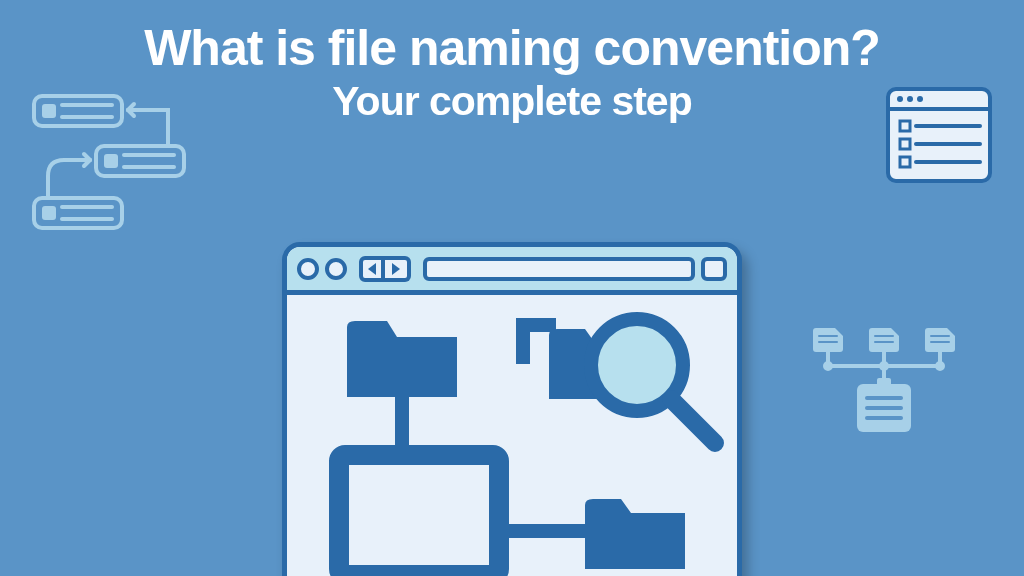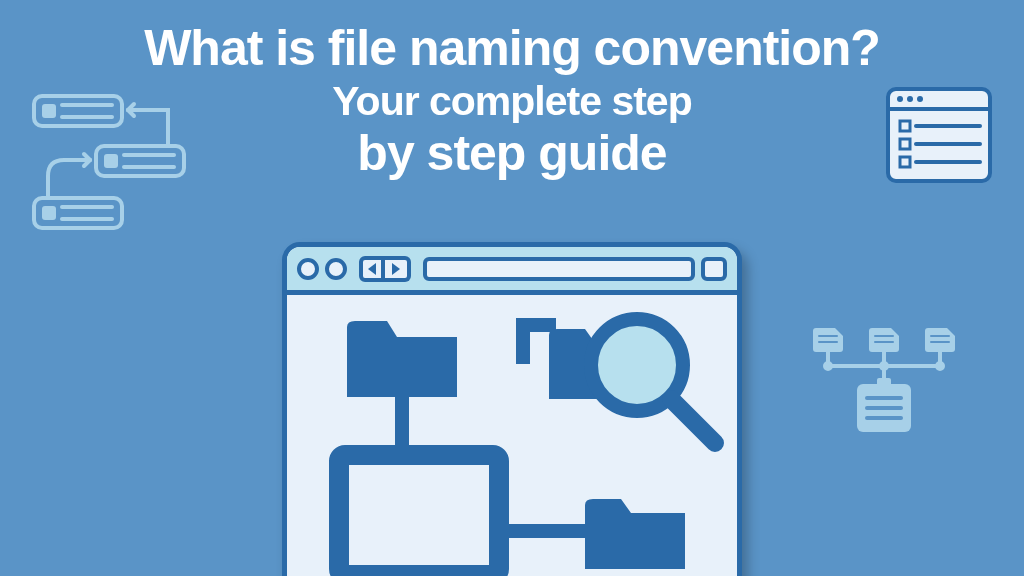--- a/index.html
+++ b/index.html
@@ -113,21 +113,20 @@
       width: 100%;
       height: calc(100% - 48px);
     }
   </style>
 </head>
 <body>
 
 <div class="title-block">
   <div class="title-line1">What is file naming convention?</div>
   <div class="title-line2">Your complete step</div>
-  <div class="title-line3">by step guide</div>
 </div>
 
 <div class="flow-cards">
   <svg width="180" height="150" viewBox="0 0 180 150">
     <g fill="none" stroke="#a7d0e8" stroke-width="4" stroke-linecap="round">
 
       <rect x="6" y="6" width="88" height="30" rx="8" fill="none"></rect>
       <rect x="14" y="14" width="14" height="14" rx="3" fill="#a7d0e8" stroke="none"></rect>
       <line x1="34" y1="15" x2="84" y2="15"></line>
       <line x1="34" y1="27" x2="84" y2="27"></line>

